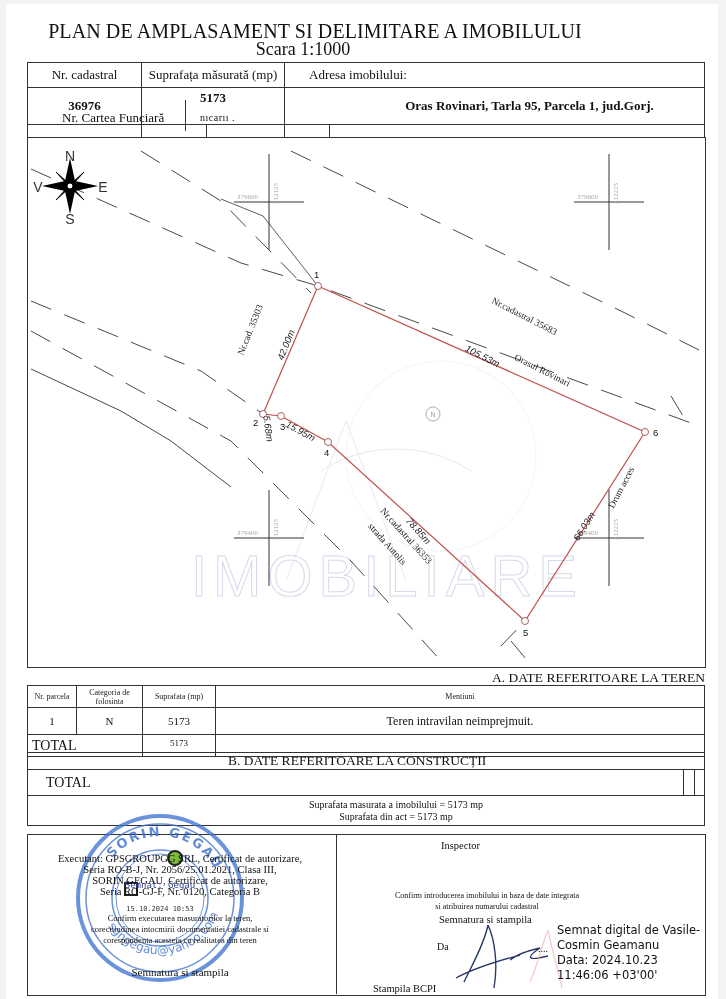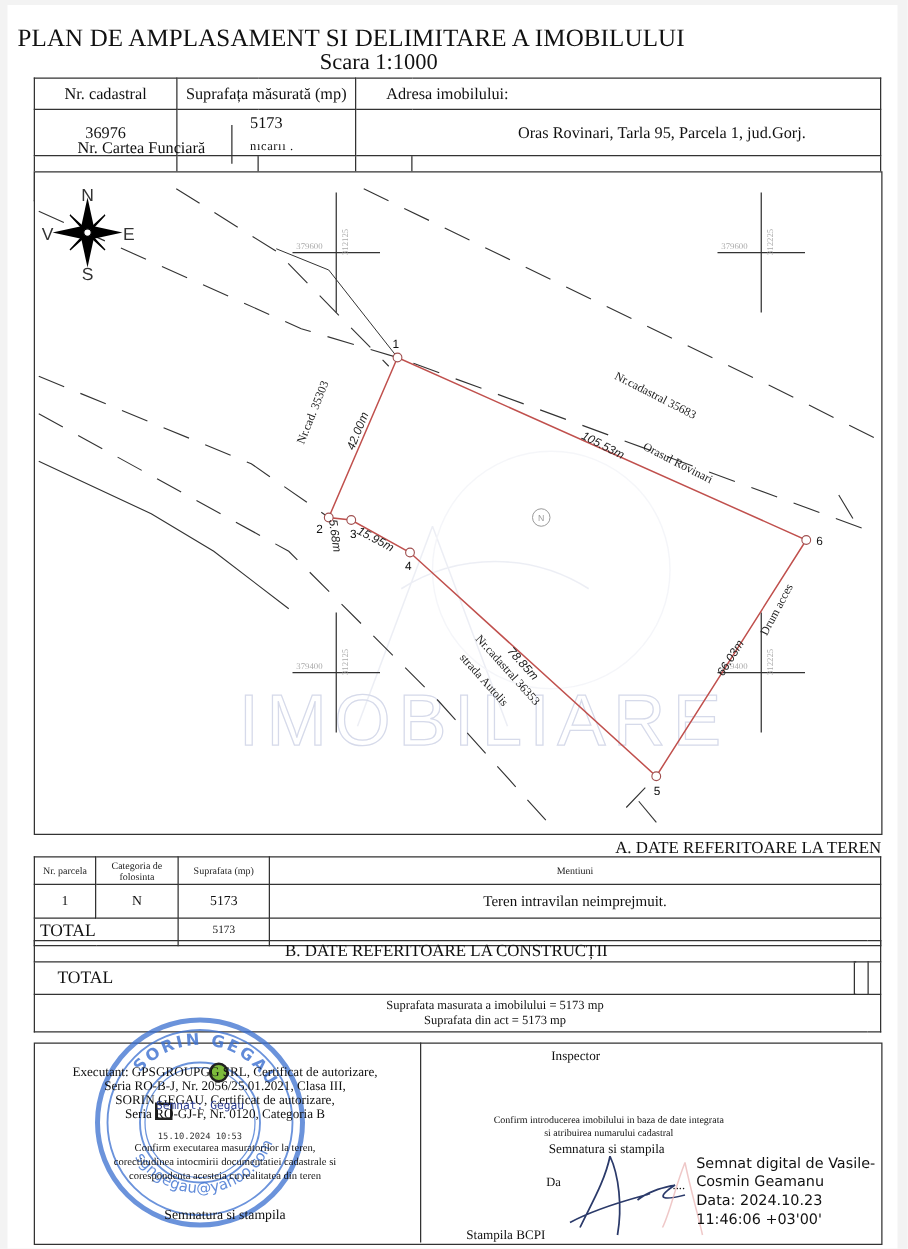--- a/index.html
+++ b/index.html
@@ -1,18 +1,18 @@
 <!DOCTYPE html>
 <html><head>
 <meta charset="utf-8">
 <style>
   html,body{margin:0;padding:0;background:#f3f3f3;}
   body{width:726px;height:999px;position:relative;overflow:hidden;font-family:"Liberation Serif","DejaVu Serif",serif;color:#111;}
   .page{position:absolute;left:6px;top:4px;width:712px;height:995px;background:#fff;}
-  .title{position:absolute;left:14px;top:21px;width:630px;font-size:20px;line-height:20px;letter-spacing:0.1px;}
+  .title{position:absolute;left:0;top:21px;width:630px;text-align:center;font-size:20px;line-height:20px;letter-spacing:0.1px;}
   .subtitle{position:absolute;left:0;top:40px;width:606px;text-align:center;font-size:18px;line-height:18px;}
   table{border-collapse:collapse;position:absolute;}
   td{border:1.3px solid #333;padding:0;font-size:13px;vertical-align:middle;}
   .hdr td{height:24px;}
   .small{font-size:8px;line-height:9px;text-align:center;color:#222;}
   .center{text-align:center;}
   .map{position:absolute;left:27px;top:137px;width:677px;height:529px;border:1.3px solid #333;background:#fff;}
   .sectitle{position:absolute;text-align:center;font-size:13.5px;}
   .box{position:absolute;border:1.3px solid #333;}
   .txt{position:absolute;white-space:nowrap;}
@@ -26,21 +26,21 @@
 <div class="title">PLAN DE AMPLASAMENT SI DELIMITARE A IMOBILULUI</div>
 <div class="subtitle">Scara 1:1000</div>
 
 <table style="left:27px;top:62px;width:678px;">
   <tbody>
       <tr class="hdr">
     <td class="center" style="width:113px;">Nr. cadastral</td>
     <td class="center" style="width:142px;" colspan="2">Suprafața măsurată (mp)</td>
     <td colspan="2" style="padding-left:24px;">Adresa imobilului:</td>
   </tr>
-  <tr style="height:37px;">
+  <tr style="height:37px;font-weight:bold;">
     <td class="center">36976</td>
     <td class="center" colspan="2" style="vertical-align:top;padding-top:2px;">5173</td>
     <td colspan="2" class="center" style="padding-left:70px;">Oras Rovinari, Tarla 95, Parcela 1, jud.Gorj.</td>
   </tr>
   <tr style="height:36px;">
     <td class="center" colspan="1" style="border-right:none;"></td>
     <td style="width:37px;"></td>
     <td style="width:44px;"></td>
     <td class="center" style="width:44px;">UAT</td>
     <td style="padding-left:126px;">ROVINARI</td>

